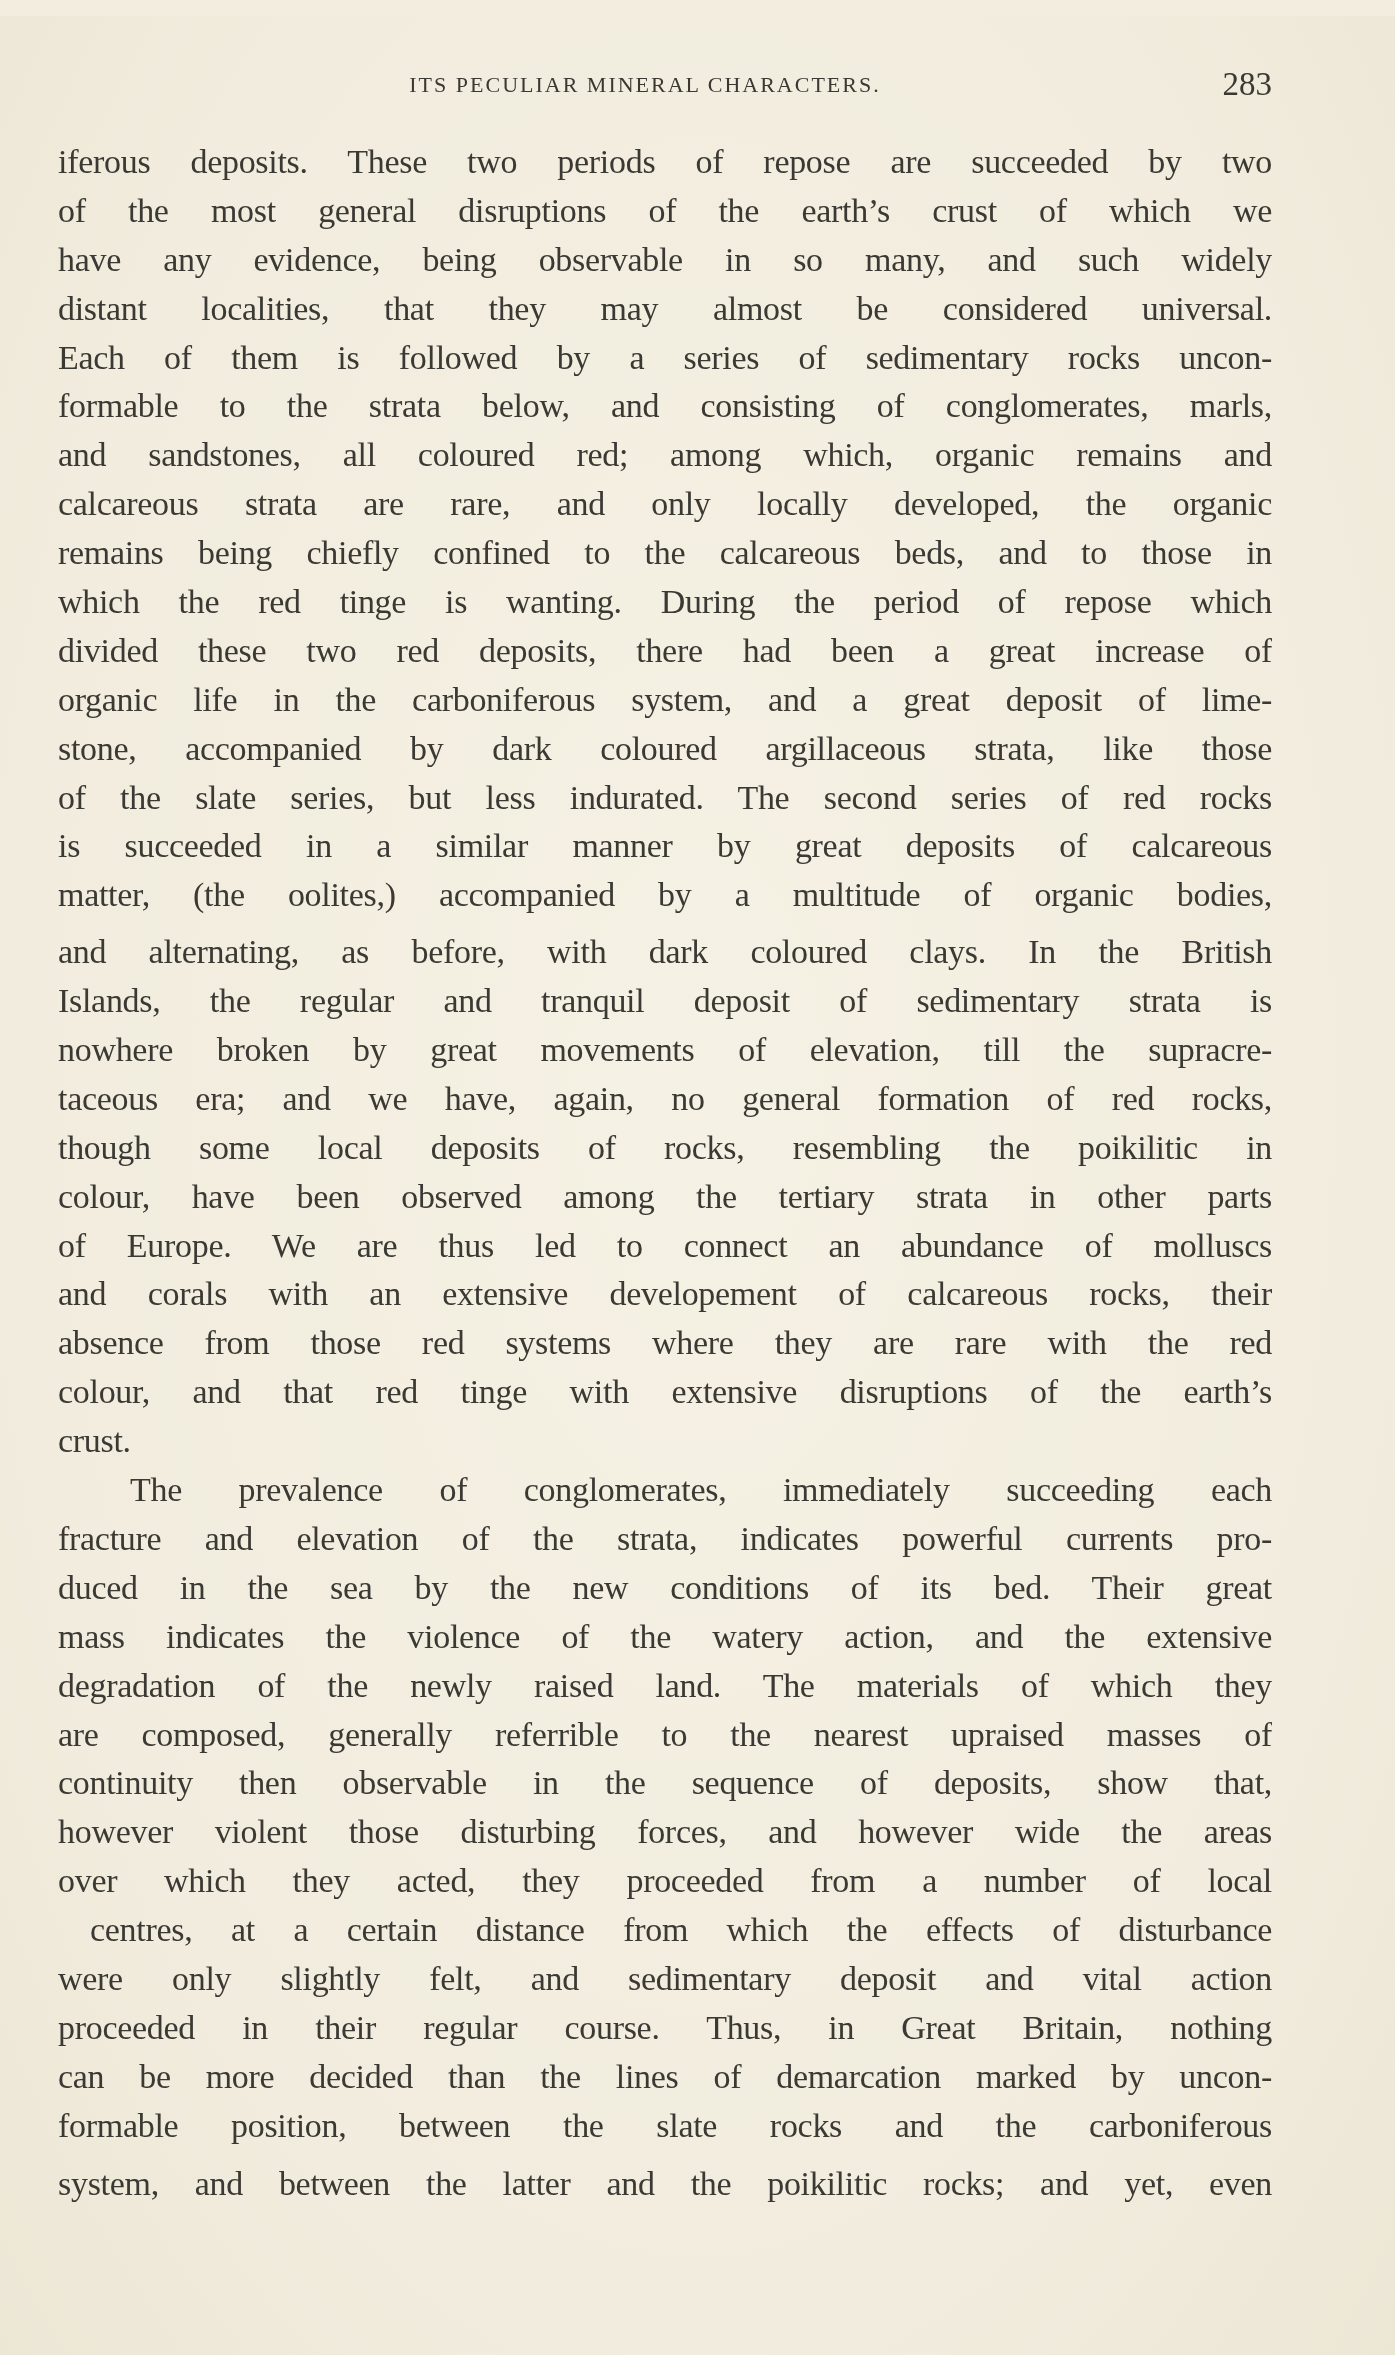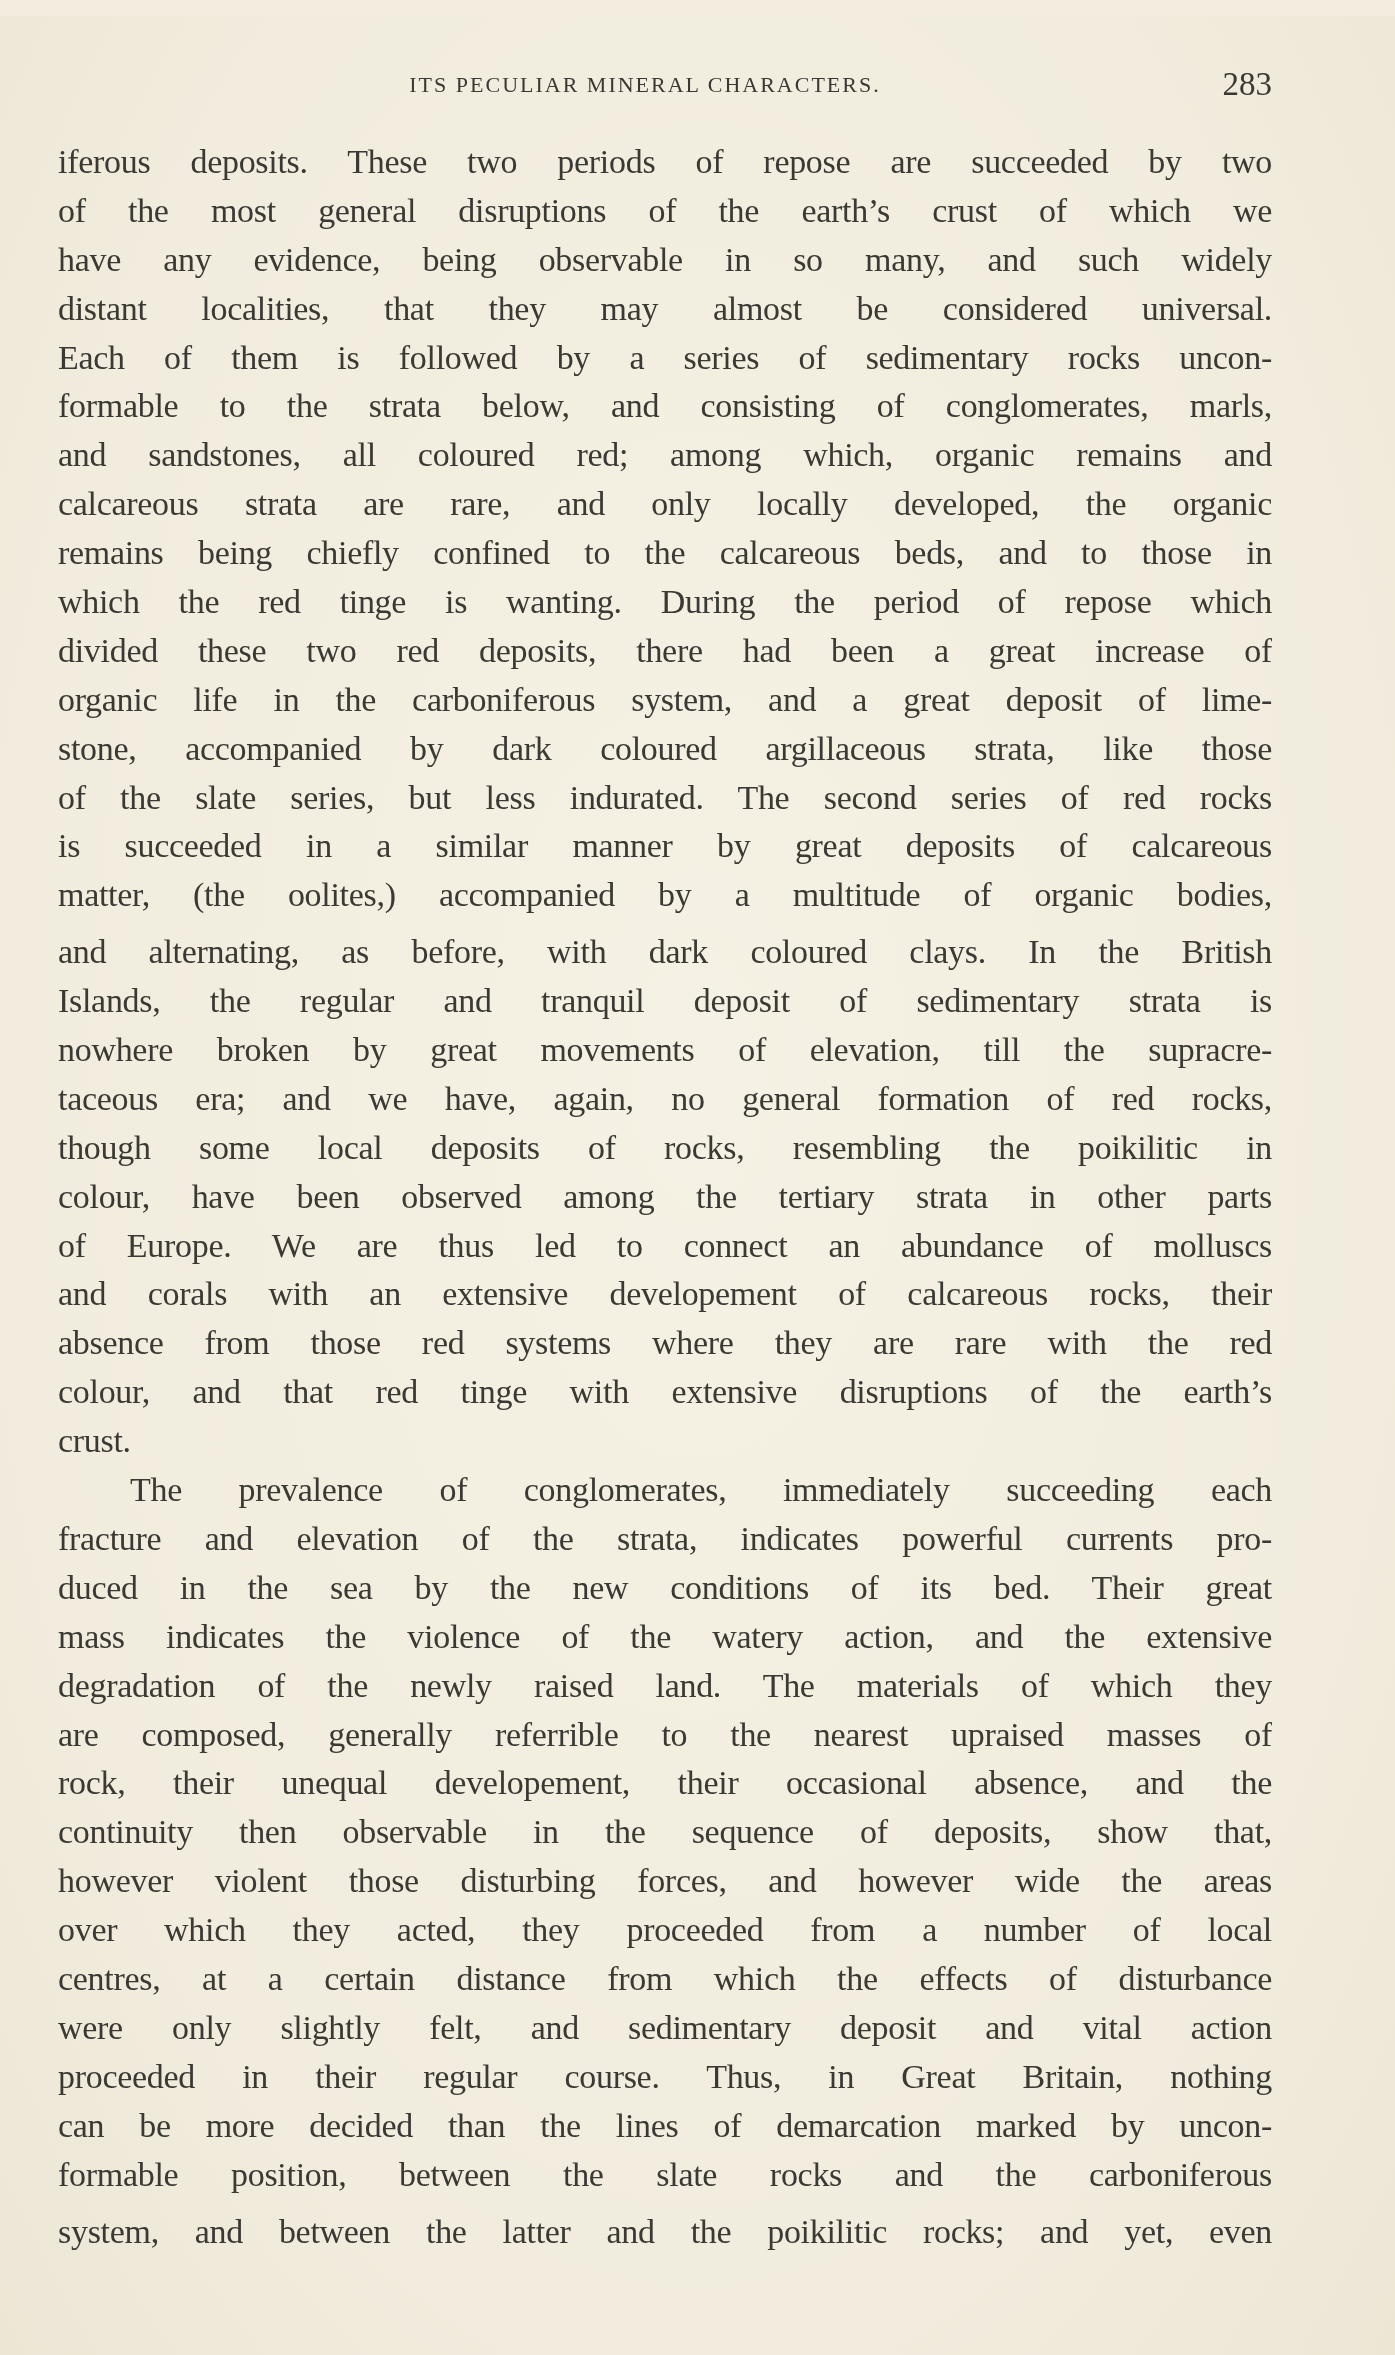--- a/index.html
+++ b/index.html
@@ -113,25 +113,24 @@
       <div class="line" style="white-space: normal;">colour, and that red tinge with extensive disruptions of the earth’s</div>
       <div class="line last" style="white-space: normal;">crust.</div>
     </div>
     <div>
       <div class="line indent" style="white-space: normal;">The prevalence of conglomerates, immediately succeeding each</div>
       <div class="line" style="white-space: normal;">fracture and elevation of the strata, indicates powerful currents pro-</div>
       <div class="line" style="white-space: normal;">duced in the sea by the new conditions of its bed.  Their great</div>
       <div class="line" style="white-space: normal;">mass indicates the violence of the watery action, and the extensive</div>
       <div class="line" style="white-space: normal;">degradation of the newly raised land.  The materials of which they</div>
       <div class="line" style="white-space: normal;">are composed, generally referrible to the nearest upraised masses of</div>
-      <div class="line" style="white-space: normal;">rock, their unequal developement, their occasional absence, and the</div>
       <div class="line" style="white-space: normal;">continuity then observable in the sequence of deposits, show that,</div>
       <div class="line" style="white-space: normal;">however violent those disturbing forces, and however wide the areas</div>
       <div class="line" style="white-space: normal;">over which they acted, they proceeded from a number of local</div>
-      <div class="line" style="white-space: normal;">centres, at a certain distance from which the effects of disturbance</div>
+      <div class="line" style="white-space: normal; margin-left: 32px;">centres, at a certain distance from which the effects of disturbance</div>
       <div class="line" style="white-space: normal;">were only slightly felt, and sedimentary deposit and vital action</div>
       <div class="line" style="white-space: normal;">proceeded in their regular course.  Thus, in Great Britain, nothing</div>
       <div class="line" style="white-space: normal;">can be more decided than the lines of demarcation marked by uncon-</div>
       <div class="line" style="white-space: normal;">formable position, between the slate rocks and the carboniferous</div>
       <div class="line" style="white-space: normal; margin-top: 9px;">system, and between the latter and the poikilitic rocks; and yet, even</div>
     </div>
   </div>
 
 </div>
 

